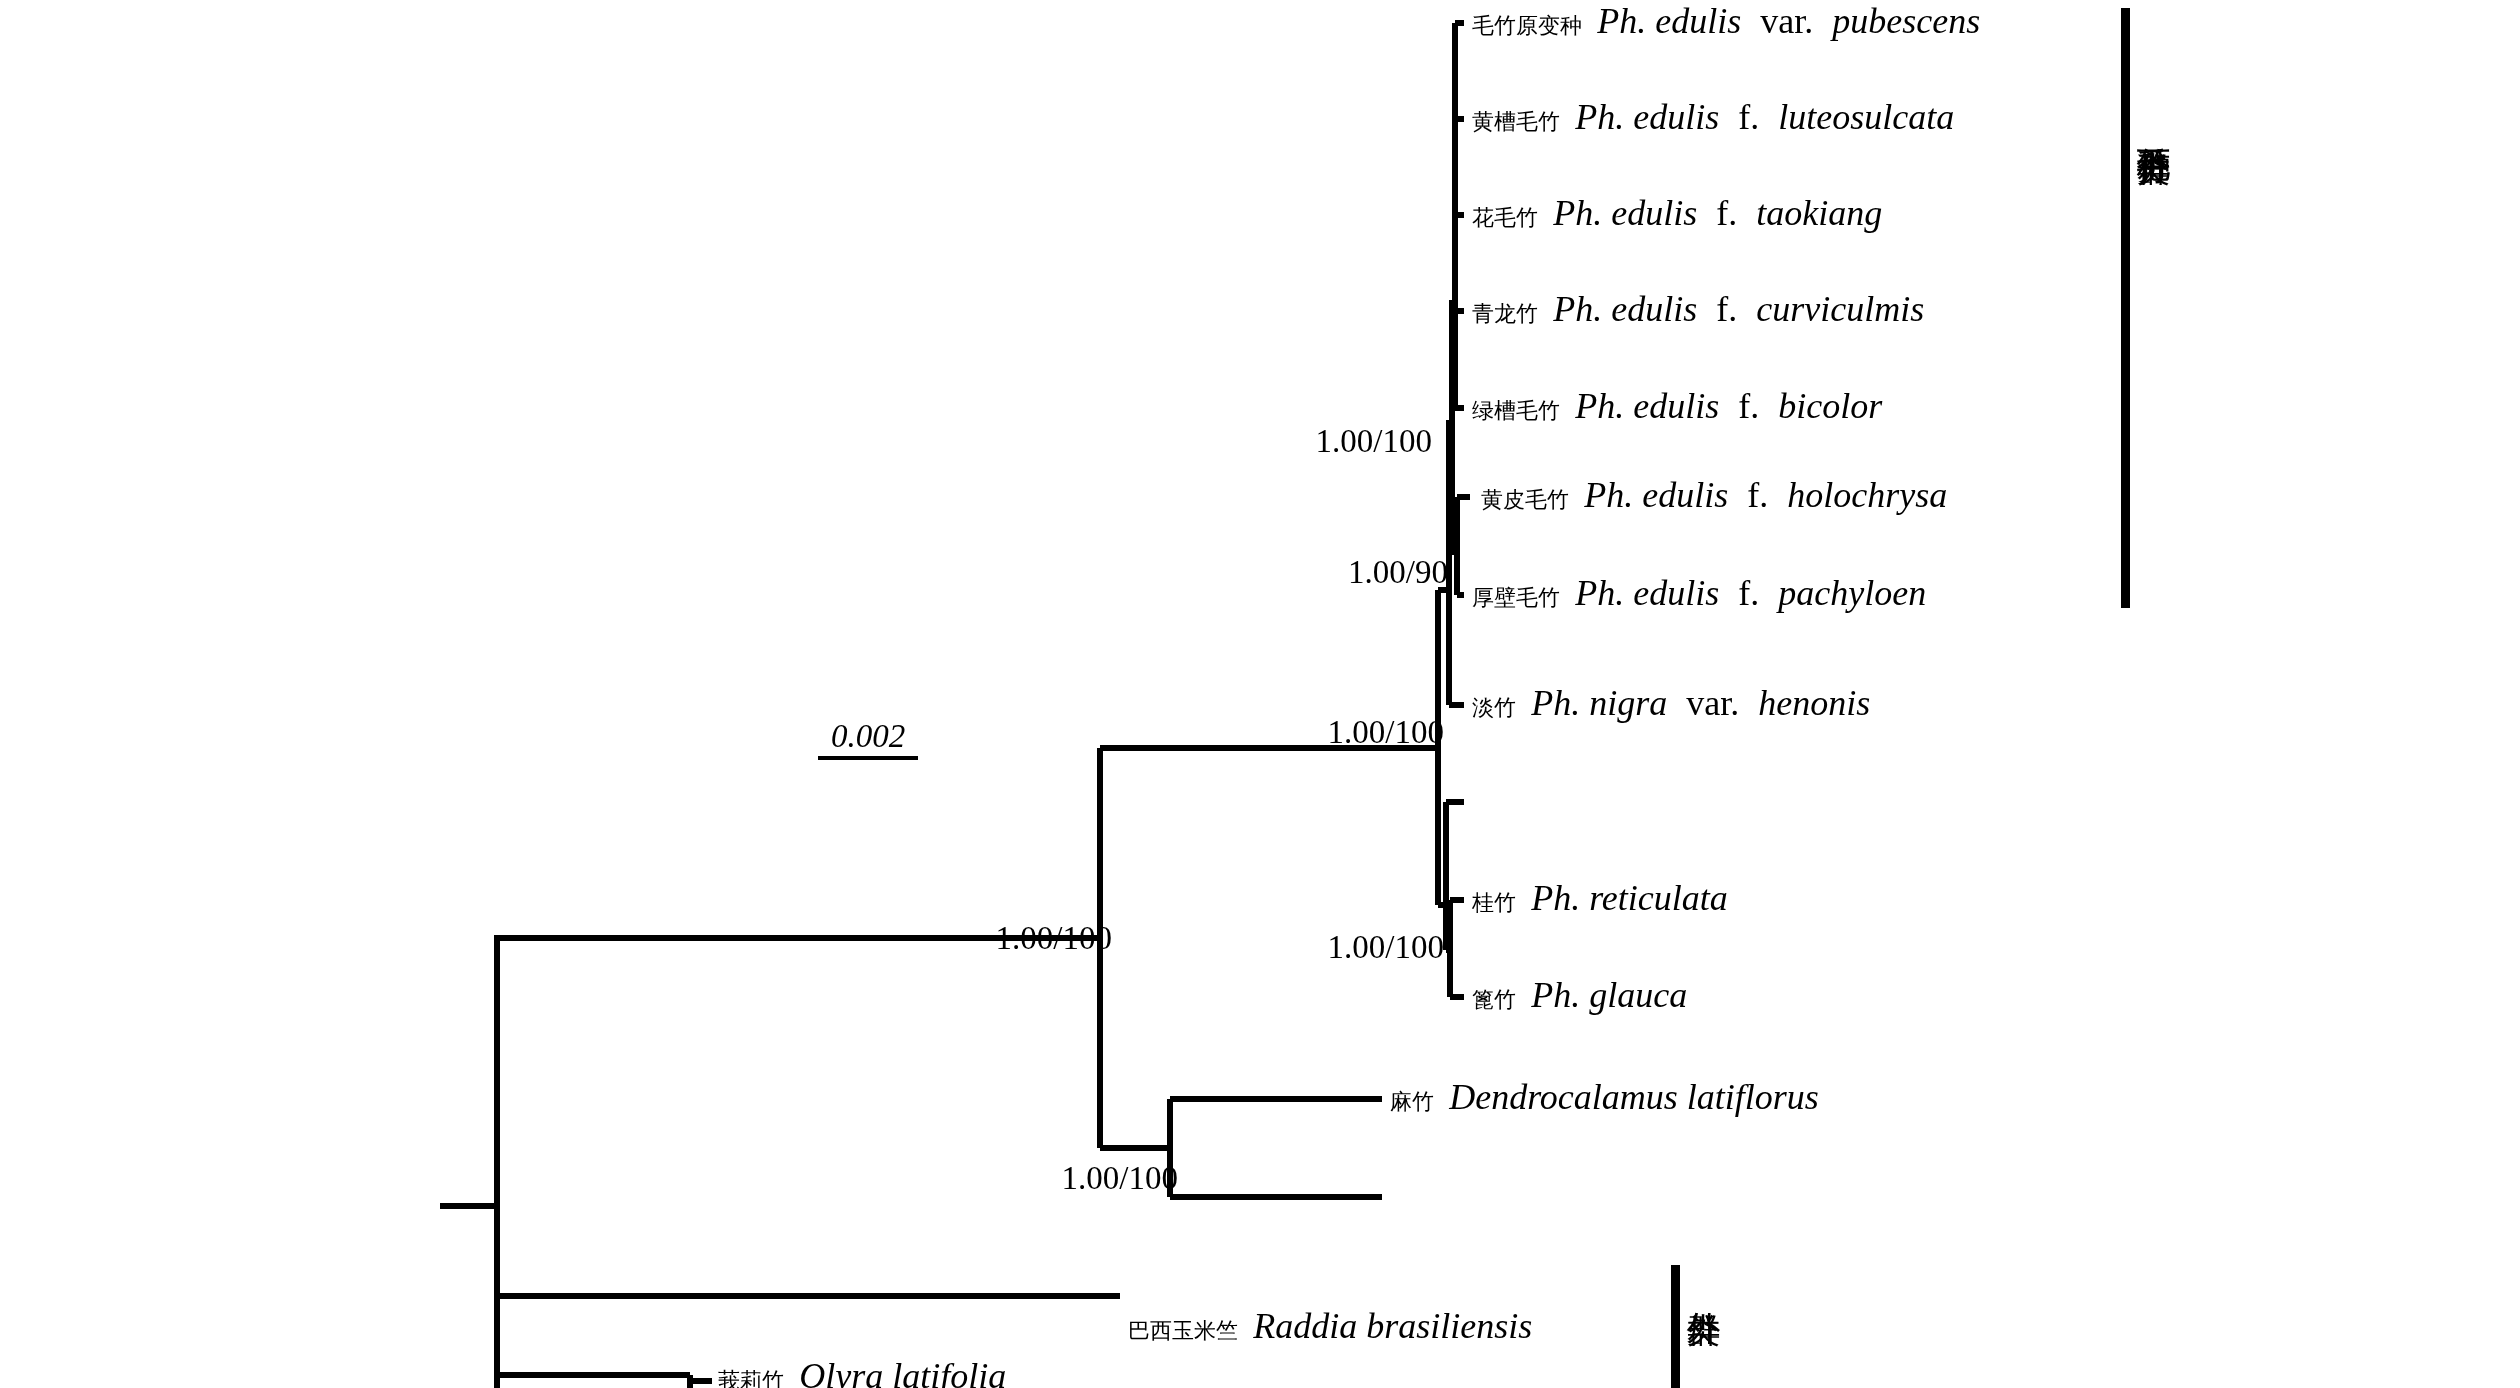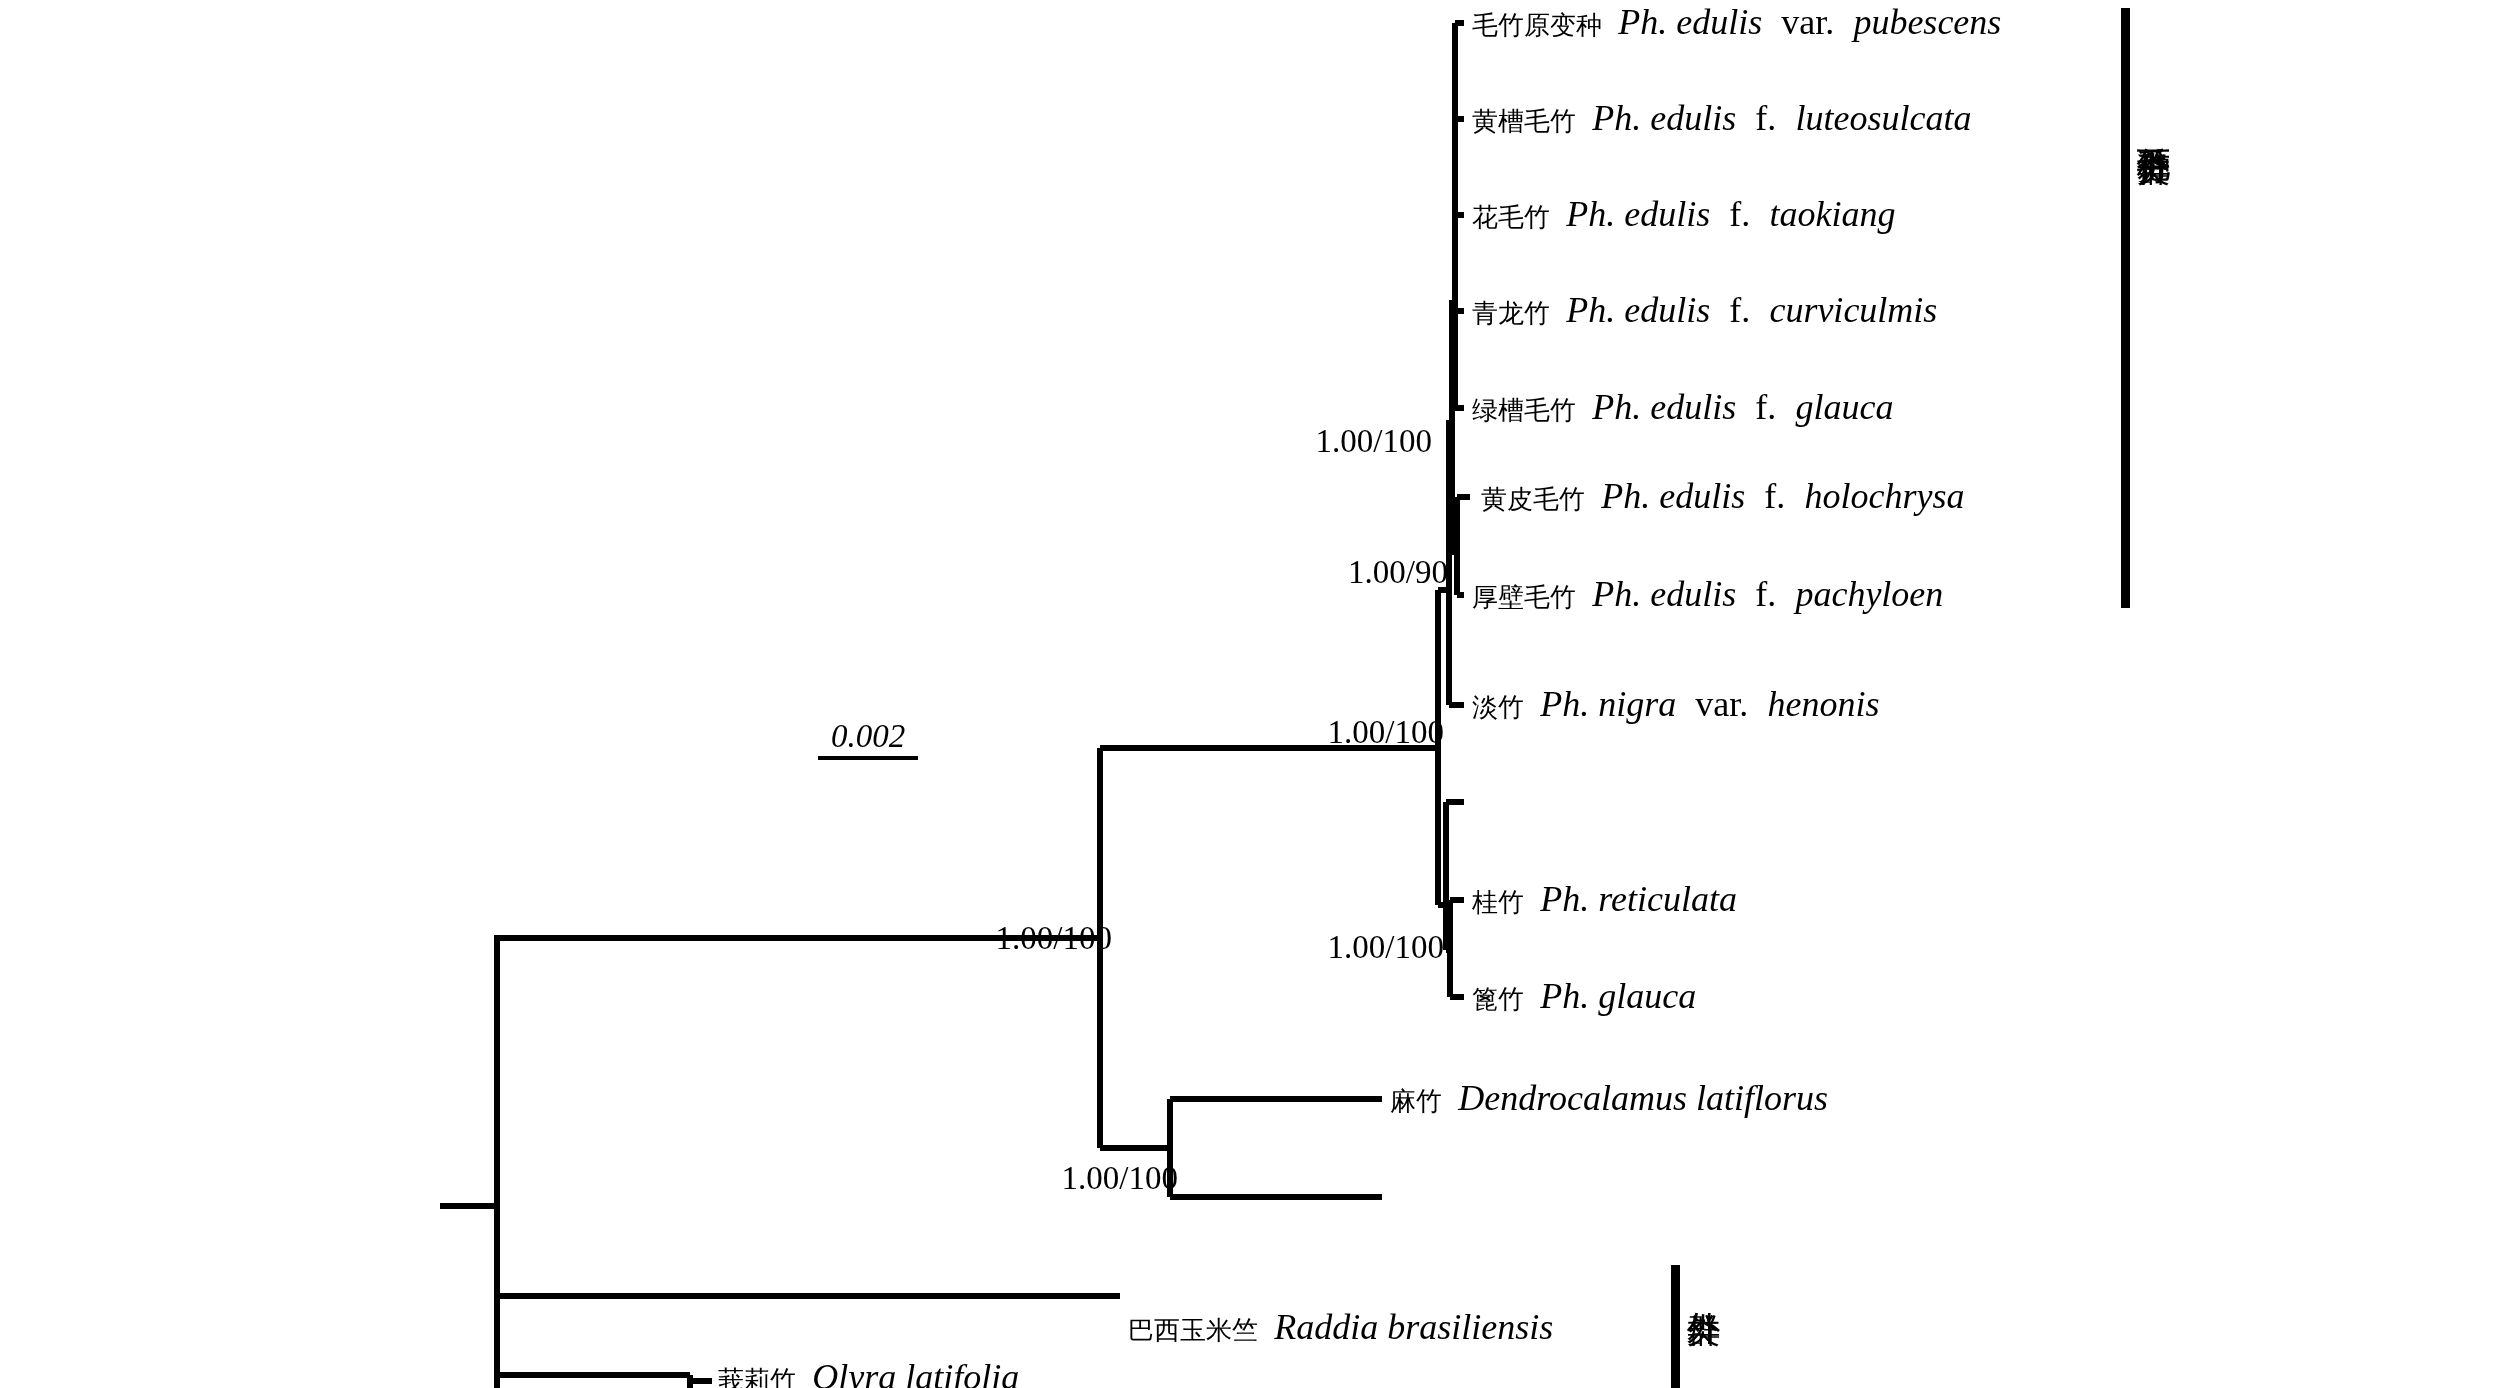--- a/index.html
+++ b/index.html
@@ -21,21 +21,21 @@
   .tip-label {
     position: absolute;
     font-size: 36px;
     line-height: 40px;
     white-space: nowrap;
     color: #000;
     transform: translateY(-50%);
   }
   .tip-label .cn {
     font-family: "DejaVu Sans", sans-serif;
-    font-size: 26px;
+    font-size: 22px;
   }
   .tip-label .sci {
     font-style: italic;
   }
   .tip-label .norm {
     font-style: normal;
   }
   .support-label {
     position: absolute;
     font-size: 33px;
@@ -167,21 +167,21 @@
   <div class="tip-label" style="left:1472px; top:311px;">
     <span class="cn" style="margin-right: 0.28em;">青龙竹</span>
     <span class="sci" style="margin-right: 0.28em;">Ph. edulis</span>
     <span class="norm" style="margin-right: 0.28em;">f.</span>
     <span class="sci" style="margin-right: 0.28em;">curviculmis</span>
   </div>
   <div class="tip-label" style="left:1472px; top:408px;">
     <span class="cn" style="margin-right: 0.28em;">绿槽毛竹</span>
     <span class="sci" style="margin-right: 0.28em;">Ph. edulis</span>
     <span class="norm" style="margin-right: 0.28em;">f.</span>
-    <span class="sci" style="margin-right: 0.28em;">glauca</span>
+    <span class="sci" style="margin-right: 0.28em;">bicolor</span>
   </div>
   <div class="tip-label" style="left:1481px; top:497px;">
     <span class="cn" style="margin-right: 0.28em;">黄皮毛竹</span>
     <span class="sci" style="margin-right: 0.28em;">Ph. edulis</span>
     <span class="norm" style="margin-right: 0.28em;">f.</span>
     <span class="sci" style="margin-right: 0.28em;">holochrysa</span>
   </div>
   <div class="tip-label" style="left:1472px; top:595px;">
     <span class="cn" style="margin-right: 0.28em;">厚壁毛竹</span>
     <span class="sci" style="margin-right: 0.28em;">Ph. edulis</span>

